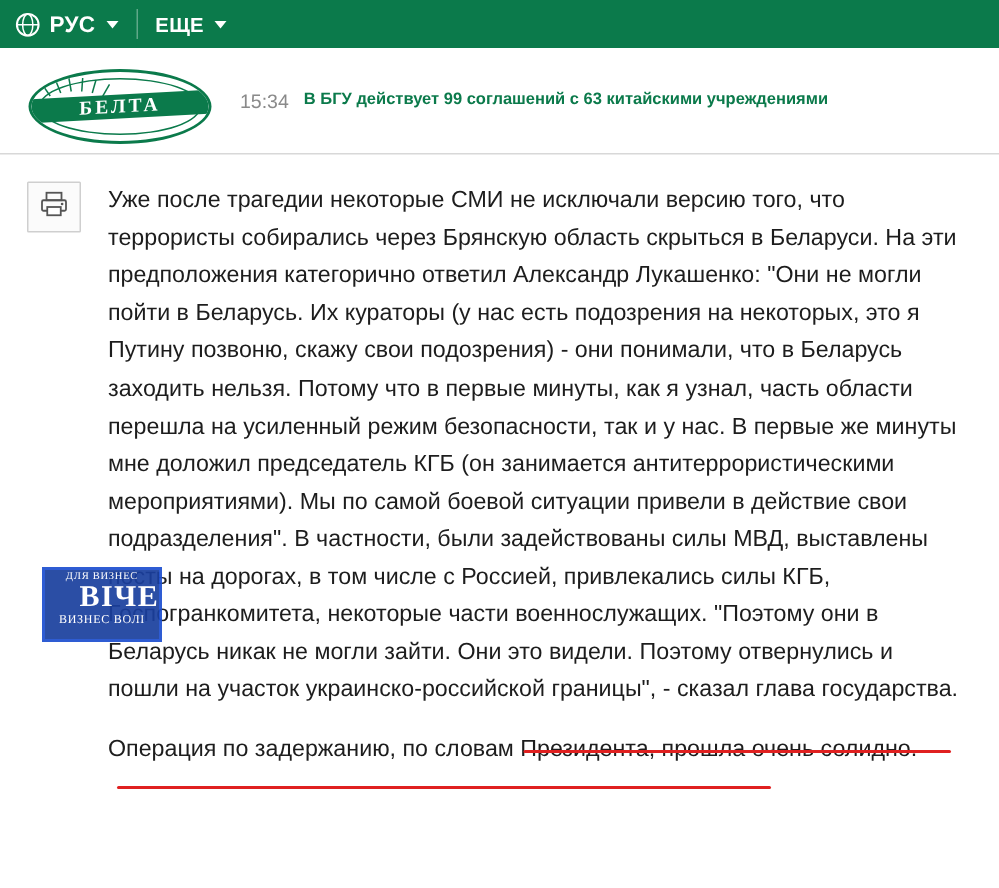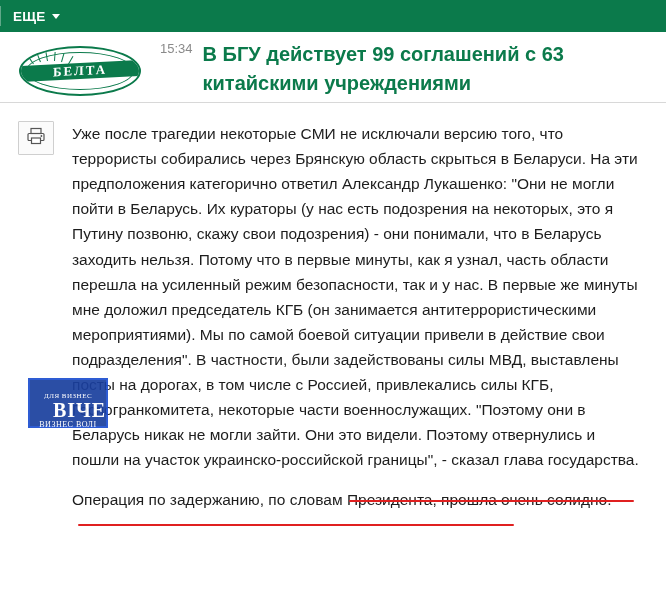--- a/index.html
+++ b/index.html
@@ -118,34 +118,34 @@
   }
   .logo .rays i {
     position: absolute;
     display: block;
     width: 1px; height: 9px;
     background: #0b7a4b;
     transform-origin: bottom center;
   }
   .headline {
     flex: 1;
-    padding: 8px 16px 0 0;
+    padding: 27px 16px 0 0;
     display: flex;
     gap: 10px;
     align-items: flex-start;
   }
   .headline .time {
     color: #8a8a8a;
     font-size: 13px;
     padding-top: 1px;
     white-space: nowrap;
   }
   .headline .text {
     color: #0b7a4b;
-    font-size: 20px;
+    font-size: 11px;
     font-weight: bold;
     line-height: 1.45;
     max-width: 420px;
   }
 
   
   .content {
     display: flex;
     padding-top: 18px;
   }
@@ -195,21 +195,21 @@
     background: #1a3f9e;
     border: 2px solid #1d4fd0;
     color: #ffffff;
     font-family: "Liberation Serif", serif;
     opacity: 0.92;
   }
   .watermark .wm-top {
     font-size: 7px;
     text-align: center;
     letter-spacing: 0.5px;
-    margin-top: 12px;
+    margin-top: 0;
     line-height: 8px;
   }
   .watermark .wm-main {
     font-size: 20px;
     font-weight: bold;
     text-align: center;
     line-height: 20px;
     letter-spacing: 1px;
     margin-left: 23px;
   }
@@ -217,20 +217,31 @@
     font-size: 8px;
     text-align: center;
     letter-spacing: 0.5px;
     line-height: 10px;
   }
 </style>
 </head>
 <body>
 
 <div class="topbar">
+  <div class="lang-block">
+    <span class="globe-icon">
+      <svg width="17" height="17" viewBox="0 0 20 20">
+        <circle cx="10" cy="10" r="8.5" fill="none" stroke="#ffffff" stroke-width="1.6"></circle>
+        <ellipse cx="10" cy="10" rx="4" ry="8.5" fill="none" stroke="#ffffff" stroke-width="1.2"></ellipse>
+        <line x1="1.5" y1="10" x2="18.5" y2="10" stroke="#ffffff" stroke-width="1.2"></line>
+      </svg>
+    </span>
+    <span class="lang-label">РУС</span>
+    <span class="caret"></span>
+  </div>
   <div class="nav-sep"></div>
   <div class="nav-item more">
     <span>ЕЩЕ</span>
     <span class="caret"></span>
   </div>
 </div>
 
 <div class="header">
   <div class="logo-wrap">
     <div class="logo">

